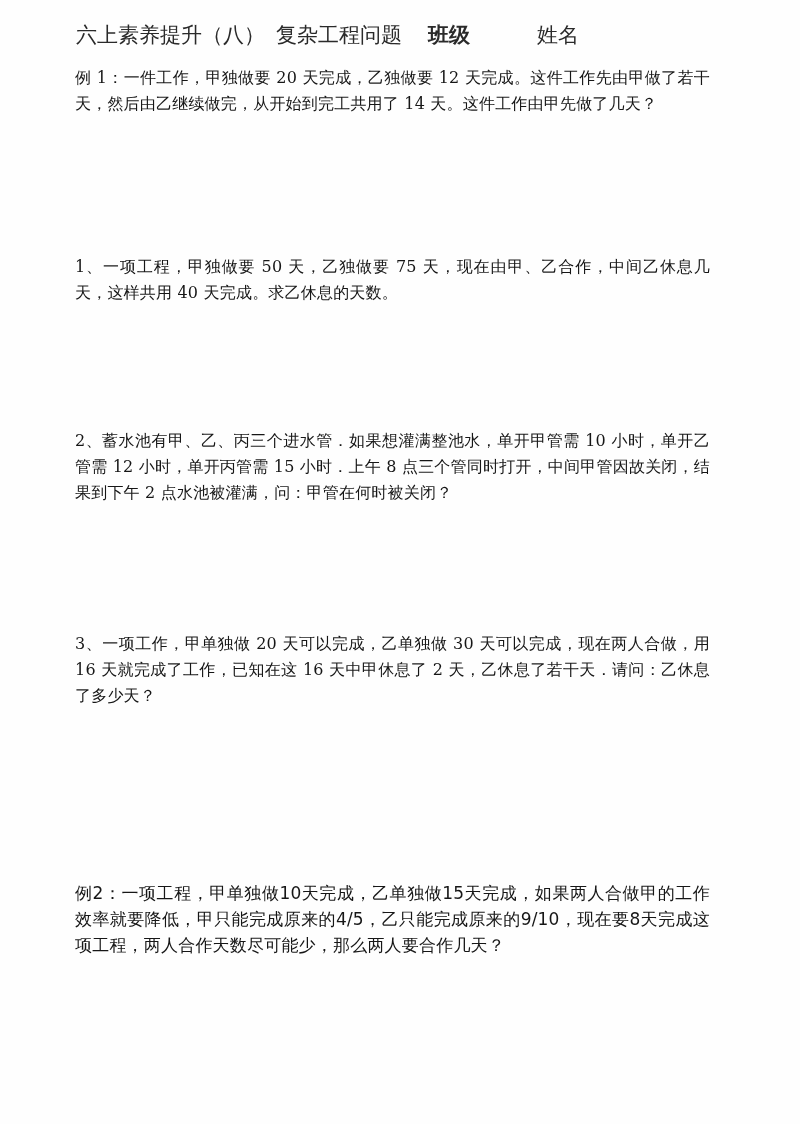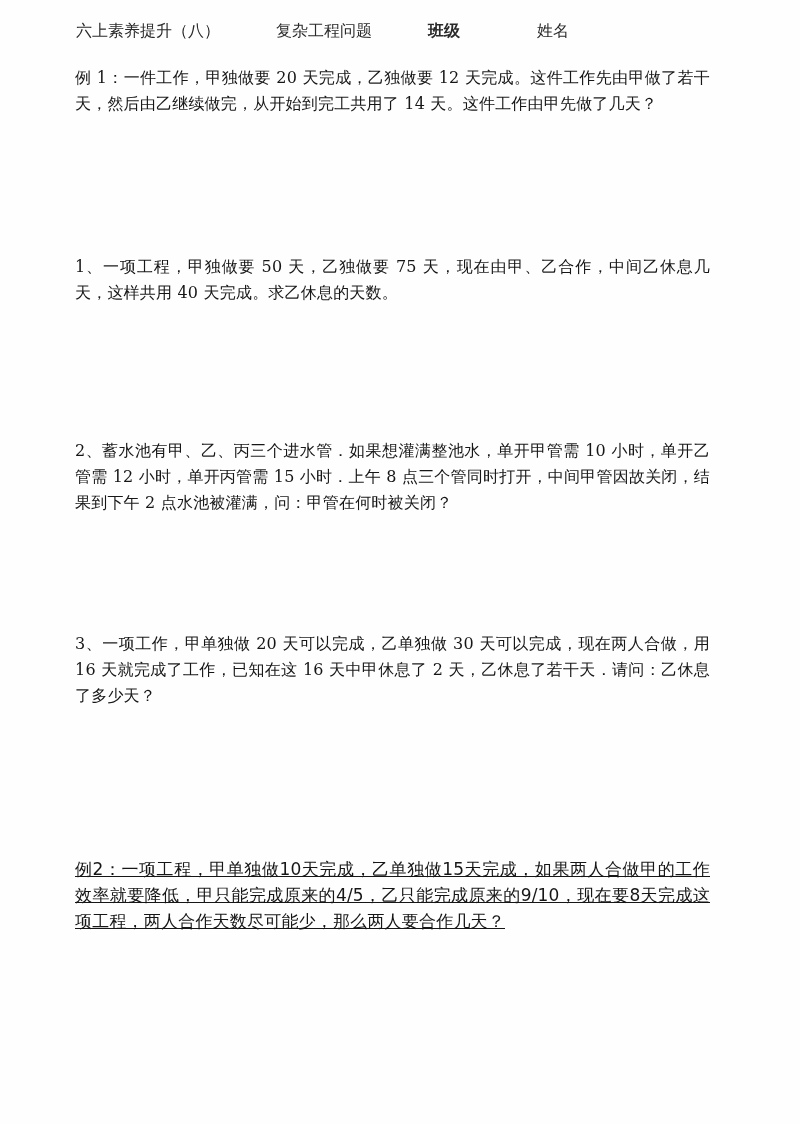--- a/index.html
+++ b/index.html
@@ -7,39 +7,39 @@
     width: 800px; height: 1124px;
     background: #fefefe;
     position: relative;
     overflow: hidden;
     color: #161616;
     font-family: "DejaVu Serif", "Liberation Serif", serif;
   }
   .header {
     position: absolute; top: 21px; left: 0; width: 800px; height: 26px;
     font-family: "DejaVu Sans", "Liberation Sans", sans-serif;
-    font-size: 16px; color: #2a2a2a;
+    font-size: 21px; color: #2a2a2a;
   }
   .header span { position: absolute; top: 0; white-space: nowrap; }
   .h-series { left: 76px; }
   .h-topic { left: 276px; }
   .h-class { left: 428px; font-weight: bold; }
   .h-name { left: 537px; }
 
   .problem {
     position: absolute; left: 75px; width: 635px;
     font-size: 16px; line-height: 26px;
     text-align: justify;
     letter-spacing: 0.2px;
   }
   .p-ex1 { top: 65px; }
   .p-1 { top: 254px; }
-  .p-2 { top: 438px; }
+  .p-2 { top: 428px; }
   .p-3 { top: 631px; }
-  .p-ex2 { top: 856px; font-family: "DejaVu Sans", "Liberation Sans", sans-serif; font-size: 17px; text-decoration: underline; }
+  .p-ex2 { top: 880px; font-family: "DejaVu Sans", "Liberation Sans", sans-serif; font-size: 17px; }
 </style>
 </head>
 <body>
 
 <div class="header">
   <span class="h-series">六上素养提升（八）</span>
   <span class="h-topic">复杂工程问题</span>
   <span class="h-class">班级</span>
   <span class="h-name">姓名</span>
 </div>

